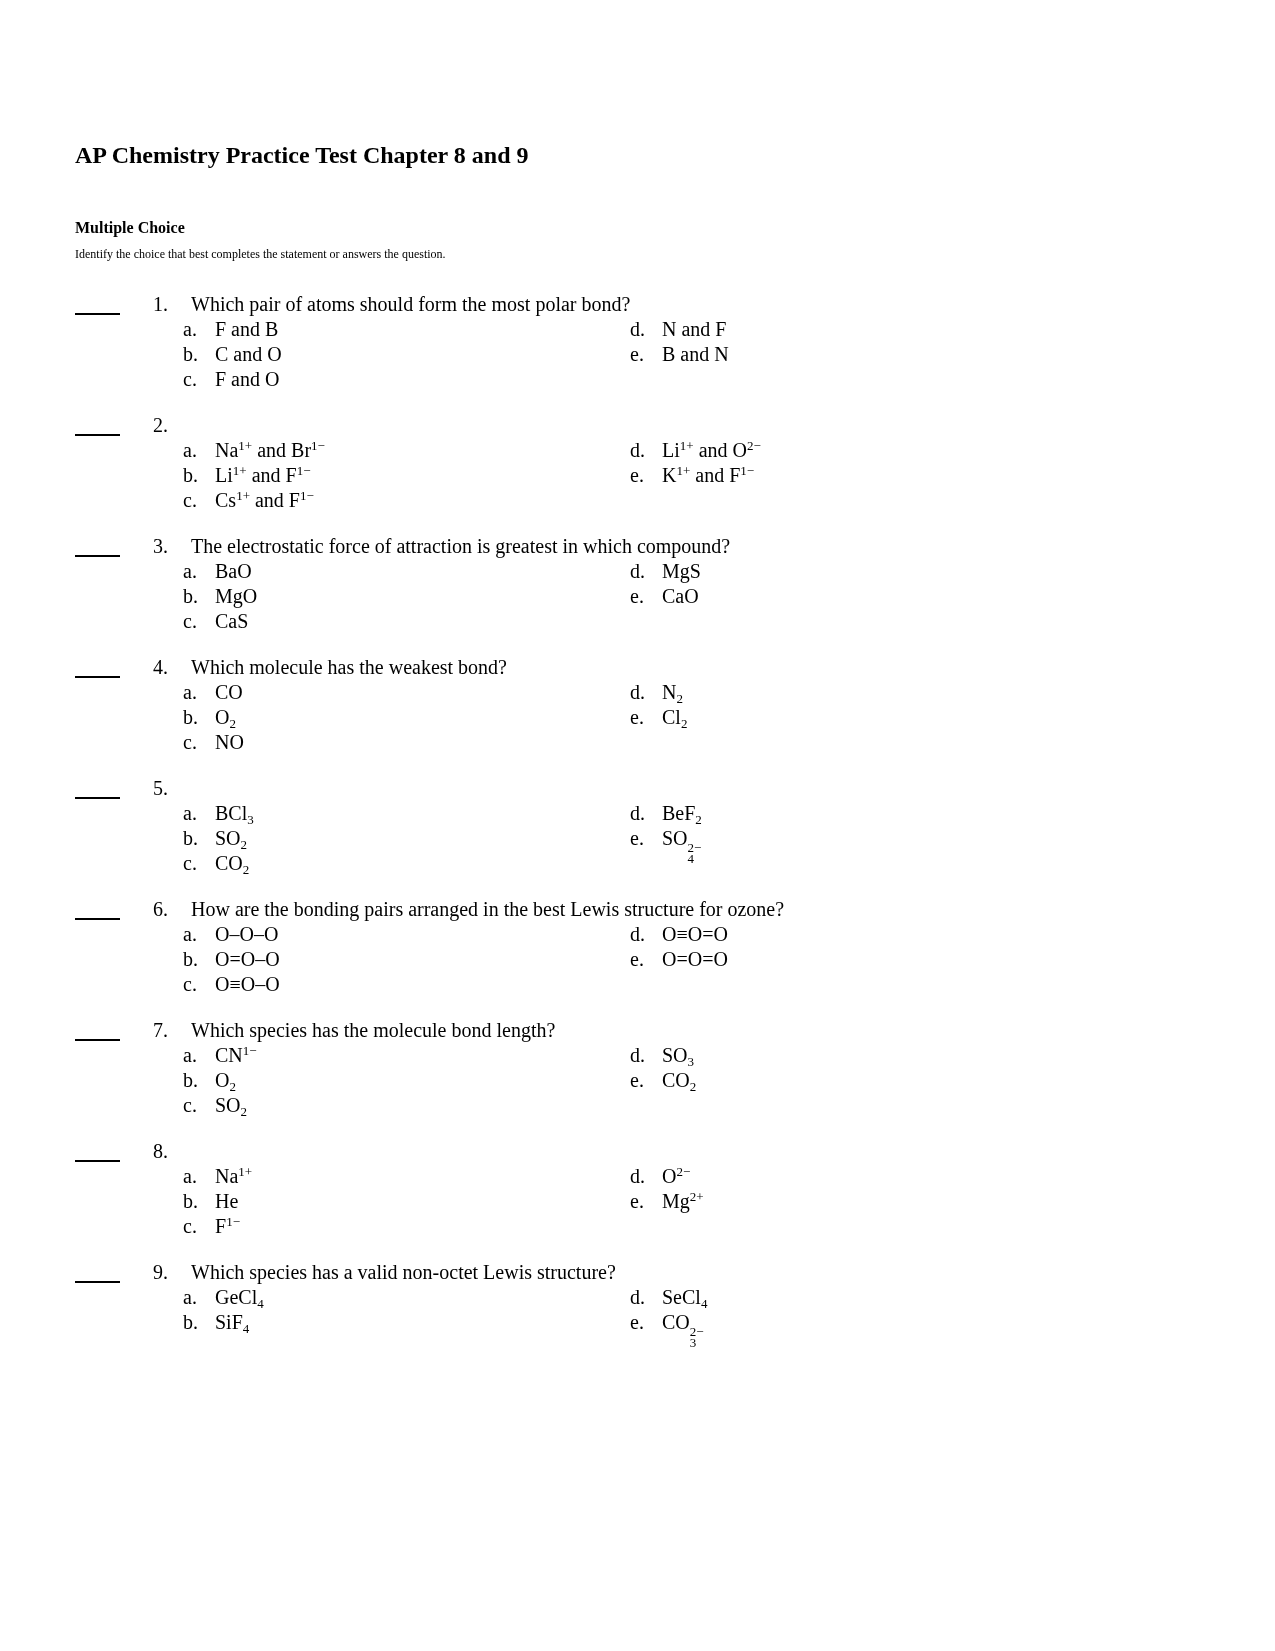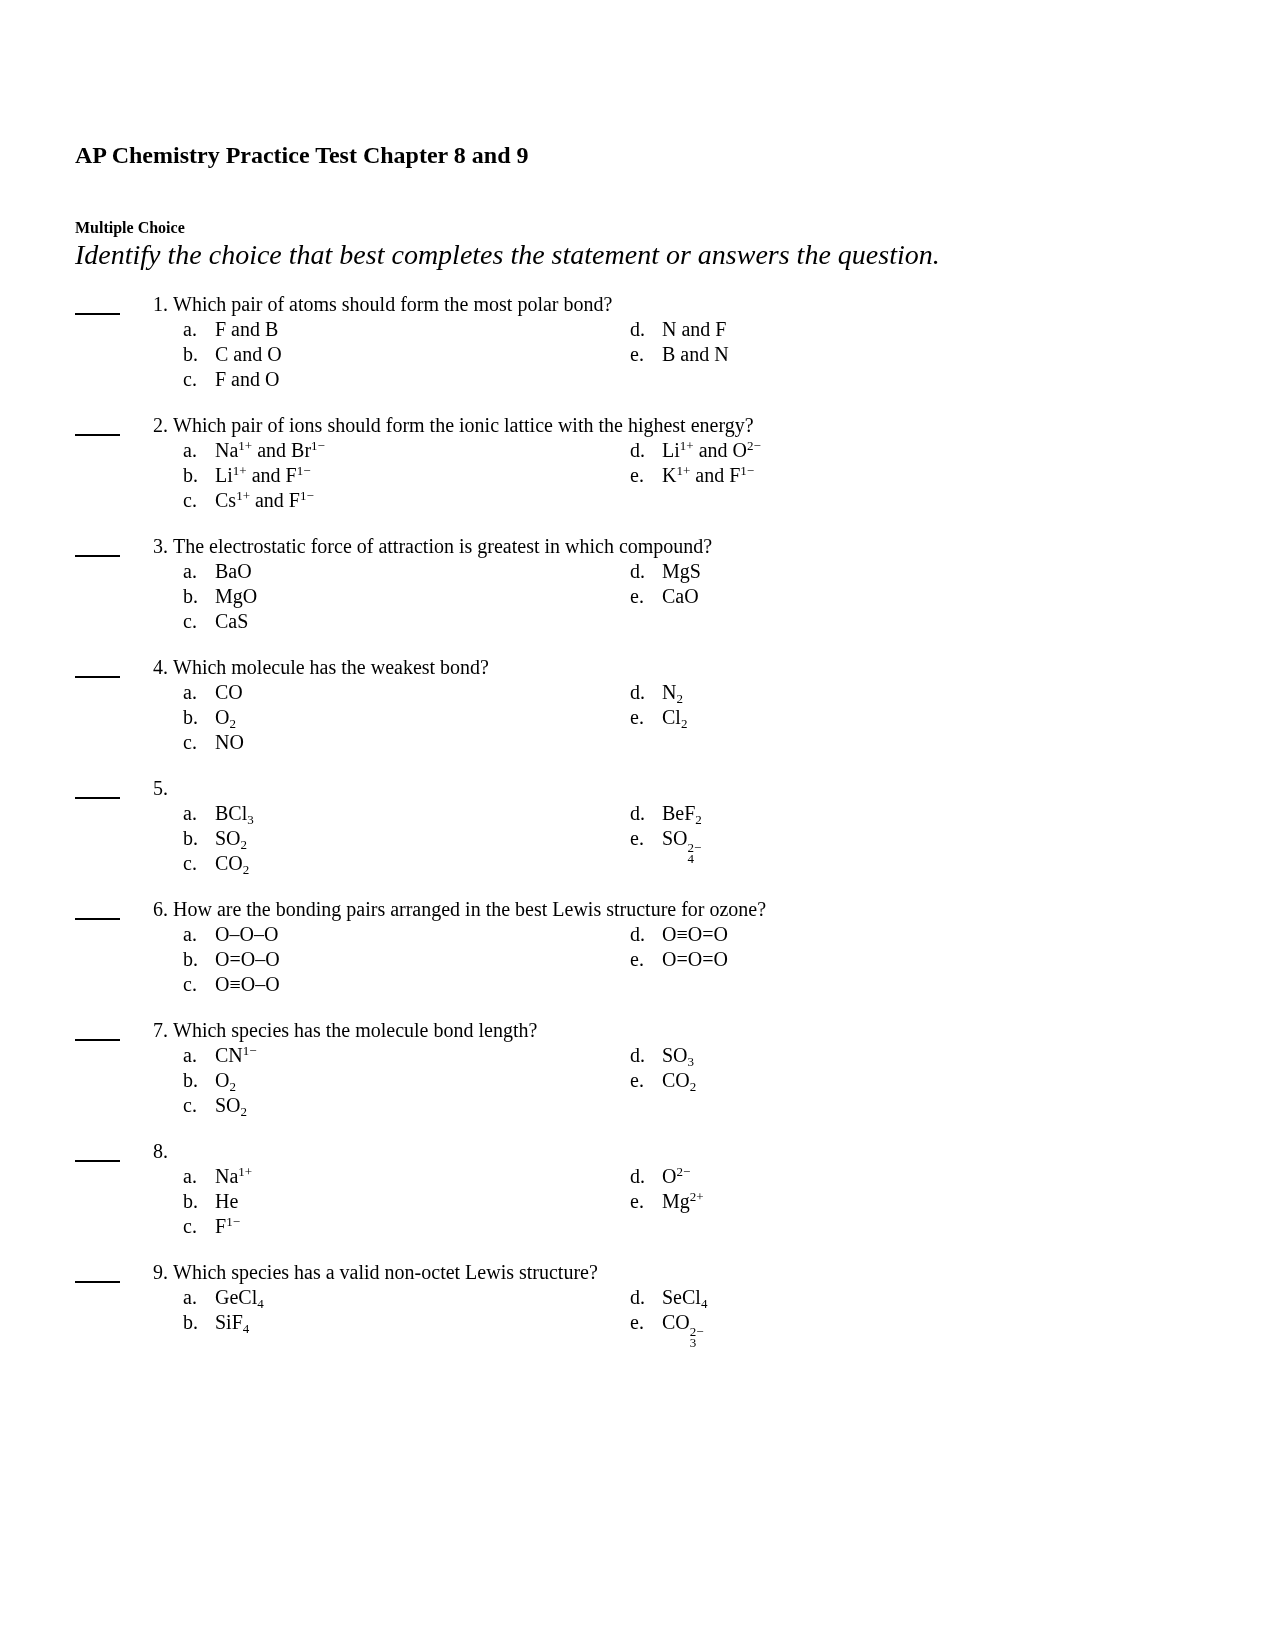--- a/index.html
+++ b/index.html
@@ -27,22 +27,21 @@
     margin: 0;
     line-height: 28px;
   }
   .section-heading {
     font-size: 16px;
     font-weight: bold;
     margin: 46px 0 0 0;
     line-height: 25px;
   }
   .instructions {
-    font-size: 28px;
-    font-style: italic;
+    font-size: 12px;
     margin: 2px 0 8px 0;
     line-height: 25px;
   }
   .questions {
     margin-top: 25px;
   }
   .question {
     font-size: 20px;
     line-height: 25px;
     margin-bottom: 21px;
@@ -57,21 +56,21 @@
     border-bottom: 2px solid #000;
     position: relative;
     top: 4px;
     height: 1px;
   }
   .q-num {
     flex: 0 0 48px;
     text-align: right;
   }
   .q-text {
-    margin-left: 5px;
+    margin-left: 23px;
   }
   .options {
     margin-left: 108px;
     display: grid;
     grid-template-columns: 447px auto;
   }
   .opt-col { }
   .option {
     display: flex;
     align-items: baseline;
@@ -138,21 +137,20 @@
     <span class="opt-text">B and N</span>
   </div>
 </div>
     </div>
   </div>
 
   <div class="question">
     <div class="q-line">
       <span class="answer-blank"></span>
       <span class="q-num">2.</span>
-      <span class="q-text">Which pair of ions should form the ionic lattice with the highest energy?</span>
     </div>
     <div class="options">
       <div class="opt-col">
   <div class="option">
     <span class="opt-letter">a.</span>
     <span class="opt-text">Na<sup>1+</sup> and Br<sup>1−</sup></span>
   </div>
 
   <div class="option">
     <span class="opt-letter">b.</span>

